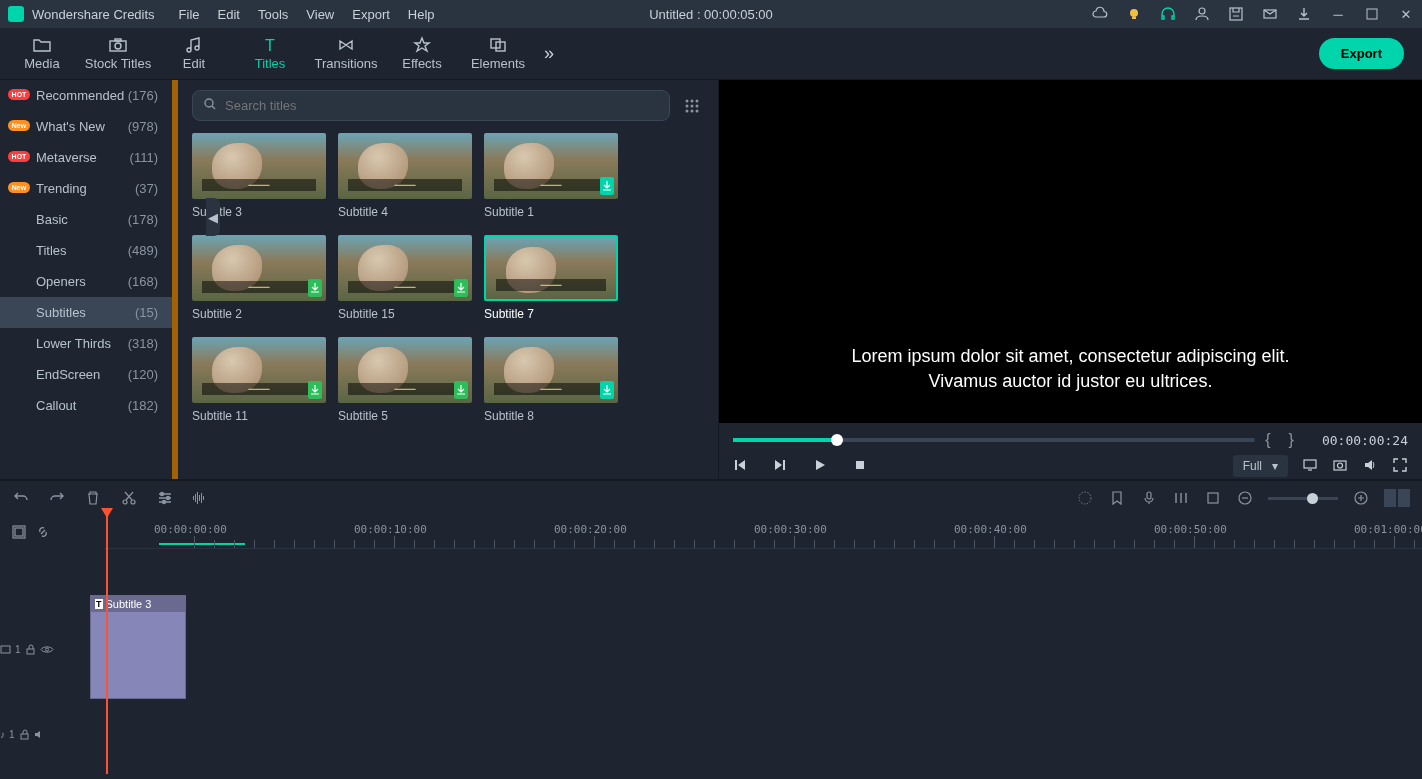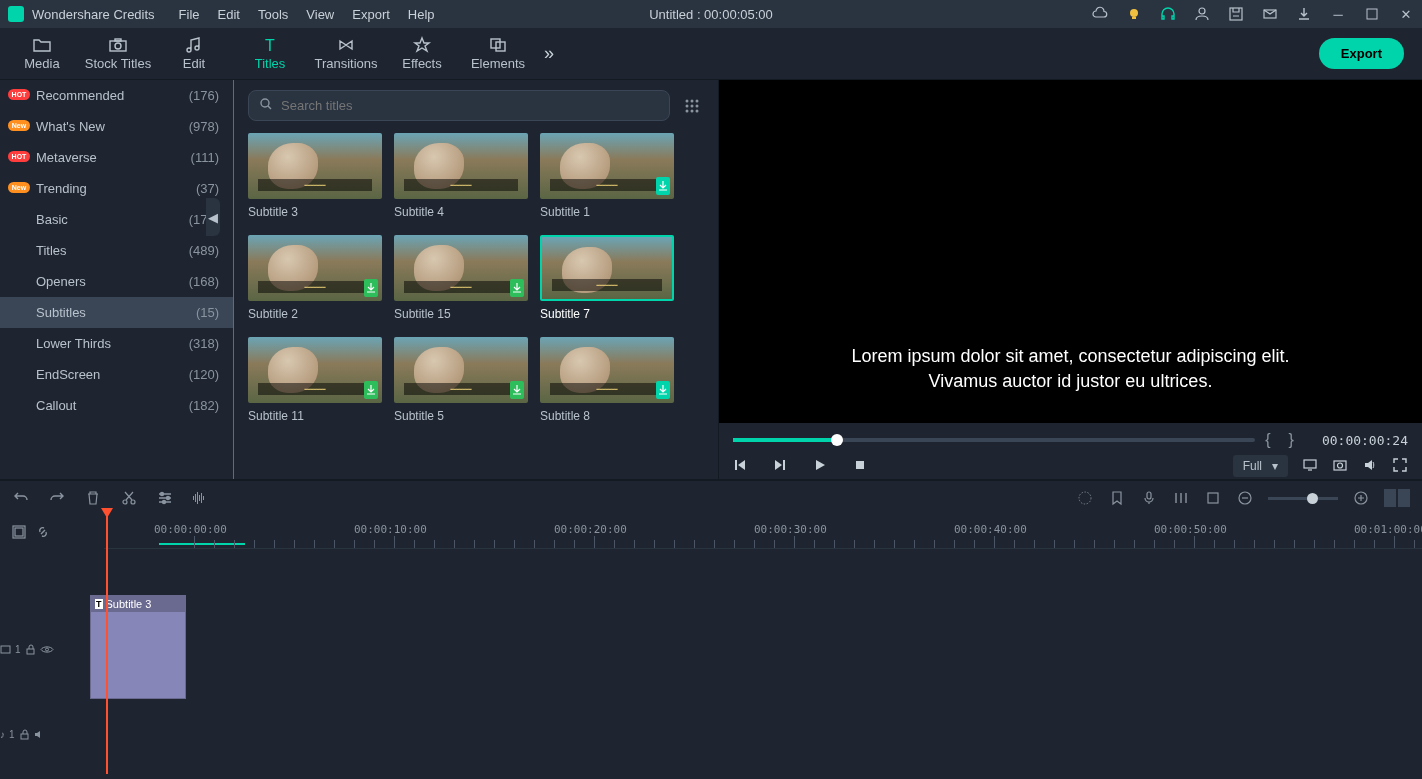--- a/index.html
+++ b/index.html
@@ -14,21 +14,21 @@
 .titlebar-icon{width:16px;height:16px;cursor:pointer;display:flex;align-items:center;justify-content:center;color:#b8c2cc}
 .top-toolbar{height:52px;background:#1e2530;display:flex;align-items:center;border-bottom:1px solid #141a22}
 .toolbar-tabs{display:flex;gap:0;margin-left:4px}
 .toolbar-tab{width:76px;display:flex;flex-direction:column;align-items:center;justify-content:center;cursor:pointer;padding:4px 0;gap:2px}
 .toolbar-tab.active{color:#00d4aa}
 .toolbar-tab .icon{width:20px;height:18px;display:flex;align-items:center;justify-content:center}
 .toolbar-tab .label{font-size:13px}
 .more-btn{width:30px;cursor:pointer;color:#c8d0d8;font-size:18px;margin-left:8px}
 .export-btn{background:#00d4aa;color:#000;font-weight:bold;padding:8px 22px;border-radius:18px;margin-left:auto;margin-right:18px;cursor:pointer}
 .main-area{display:flex;height:399px}
-.sidebar{width:234px;background:#1e2530;overflow-y:auto;border-right:1px solid #a16207}
+.sidebar{width:178px;background:#1e2530;overflow-y:auto;border-right:6px solid #a16207}
 .sidebar-item{display:flex;align-items:center;justify-content:space-between;padding:8px 14px 8px 36px;cursor:pointer;position:relative}
 .sidebar-item.selected{background:#3a4656}
 .sidebar-badge{position:absolute;left:8px;top:9px;width:22px;height:11px;border-radius:6px;font-size:7px;color:#fff;display:flex;align-items:center;justify-content:center;font-weight:bold}
 .badge-hot{background:#ff3d3d}
 .badge-new{background:#ff9020}
 .sidebar-count{color:#8a94a0}
 .sidebar-collapse{position:absolute;left:206px;top:198px;width:14px;height:38px;background:#2a3340;border-radius:0 6px 6px 0;display:flex;align-items:center;justify-content:center;cursor:pointer;z-index:5}
 .content-panel{flex:1;background:#1e2530;padding:10px 14px;overflow-y:auto;min-width:0}
 .search-row{display:flex;align-items:center;gap:10px;margin-bottom:12px}
 .search-box{flex:1;background:#2a3340;border:1px solid #3a4656;border-radius:8px;padding:6px 10px;display:flex;align-items:center;gap:8px}

